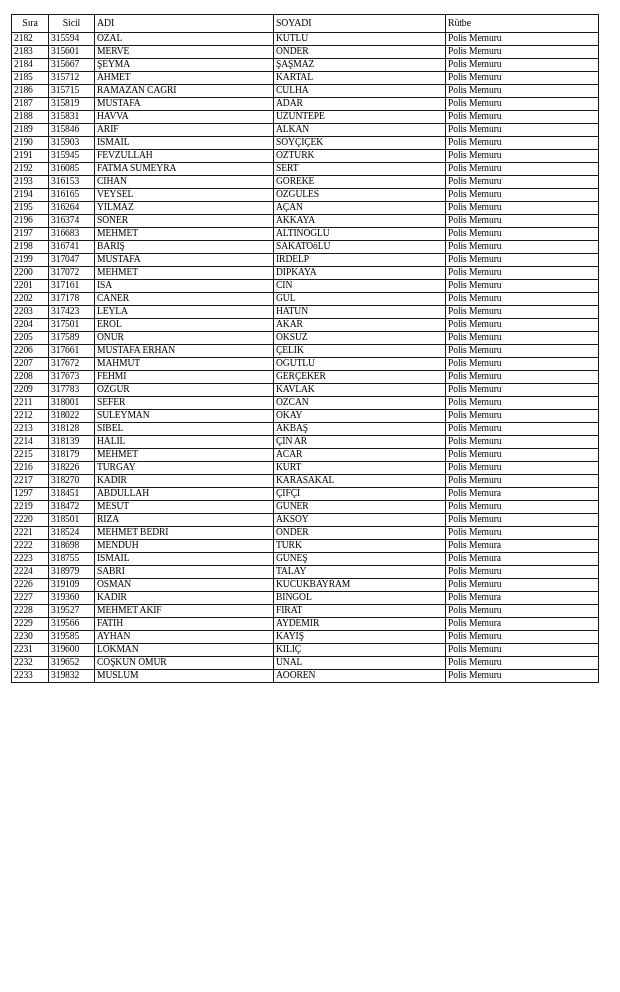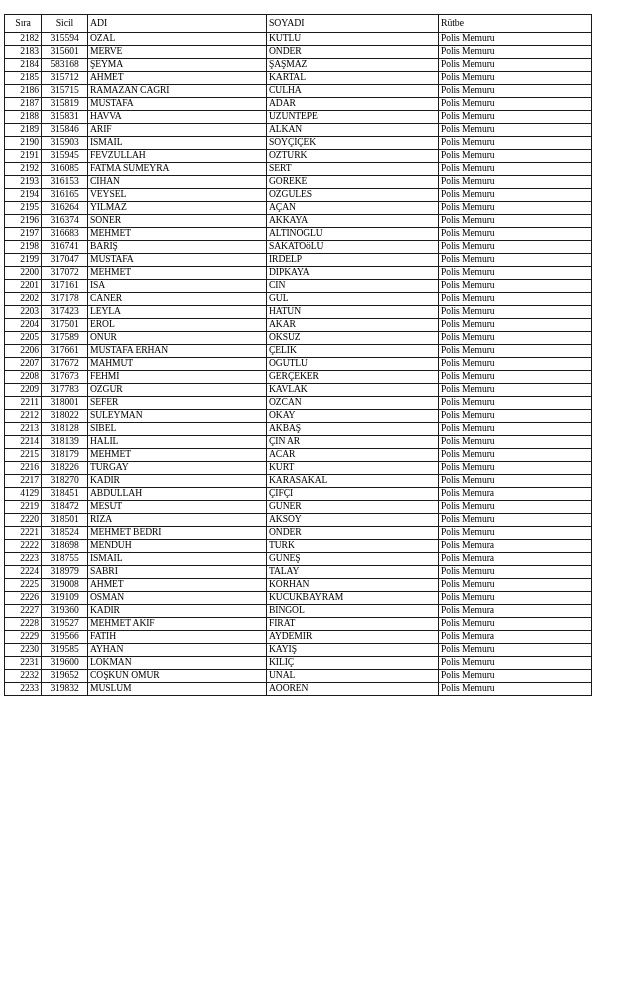--- a/index.html
+++ b/index.html
@@ -16,21 +16,21 @@
     overflow: hidden;
   }
   #page {
     position: relative;
     width: 620px;
     height: 992px;
     background: #ffffff;
   }
   #roster-table {
     position: absolute;
-    left: 4px;
+    left: 11px;
     top: 14px;
     width: 587px;
     border-collapse: collapse;
     table-layout: fixed;
     font-size: 9.6px;
     line-height: 1.05;
   }
   #roster-table col.c-sira   { width: 37px; }
   #roster-table col.c-sicil  { width: 46px; }
   #roster-table col.c-adi    { width: 179px; }
@@ -54,25 +54,25 @@
     font-size: 9.8px;
   }
   #roster-table thead th.th-sira,
   #roster-table thead th.th-sicil {
     text-align: center;
   }
   #roster-table tbody td {
     height: 11px;
   }
   #roster-table tbody td.cell-sira {
-    text-align: right;
+    text-align: left;
     padding-left: 2px;
   }
   #roster-table tbody td.cell-sicil {
-    text-align: center;
+    text-align: left;
   }
   
   tr.h-sm td { height: 11px; }
   tr.h-md td { height: 14px; }
   tr.h-lg td { height: 17px; }
   tr.h-xl td { height: 21px; }
   
   tr.sira-low td.cell-sira { vertical-align: bottom; padding-bottom: 1px; }
 </style>
 </head>
@@ -107,21 +107,21 @@
         </tr>
         <tr class="h-md">
           <td class="cell-sira">2183</td>
           <td class="cell-sicil">315601</td>
           <td class="cell-adi">MERVE</td>
           <td class="cell-soyadi">ONDER</td>
           <td class="cell-rutbe">Polis Memuru</td>
         </tr>
         <tr class="h-lg">
           <td class="cell-sira">2184</td>
-          <td class="cell-sicil">583168</td>
+          <td class="cell-sicil">315667</td>
           <td class="cell-adi">ŞEYMA</td>
           <td class="cell-soyadi">ŞAŞMAZ</td>
           <td class="cell-rutbe">Polis Memuru</td>
         </tr>
         <tr class="h-sm">
           <td class="cell-sira">2185</td>
           <td class="cell-sicil">315712</td>
           <td class="cell-adi">AHMET</td>
           <td class="cell-soyadi">KARTAL</td>
           <td class="cell-rutbe">Polis Memuru</td>
@@ -337,21 +337,21 @@
           <td class="cell-rutbe">Polis Memuru</td>
         </tr>
         <tr class="h-sm">
           <td class="cell-sira">2217</td>
           <td class="cell-sicil">318270</td>
           <td class="cell-adi">KADIR</td>
           <td class="cell-soyadi">KARASAKAL</td>
           <td class="cell-rutbe">Polis Memuru</td>
         </tr>
         <tr class="h-lg">
-          <td class="cell-sira">4129</td>
+          <td class="cell-sira">1297</td>
           <td class="cell-sicil">318451</td>
           <td class="cell-adi">ABDULLAH</td>
           <td class="cell-soyadi">ÇIFÇI</td>
           <td class="cell-rutbe">Polis Memura</td>
         </tr>
         <tr class="h-md">
           <td class="cell-sira">2219</td>
           <td class="cell-sicil">318472</td>
           <td class="cell-adi">MESUT</td>
           <td class="cell-soyadi">GUNER</td>
@@ -385,27 +385,20 @@
           <td class="cell-soyadi">GUNEŞ</td>
           <td class="cell-rutbe">Polis Memura</td>
         </tr>
         <tr class="h-md">
           <td class="cell-sira">2224</td>
           <td class="cell-sicil">318979</td>
           <td class="cell-adi">SABRI</td>
           <td class="cell-soyadi">TALAY</td>
           <td class="cell-rutbe">Polis Memuru</td>
         </tr>
-        <tr class="h-md">
-          <td class="cell-sira">2225</td>
-          <td class="cell-sicil">319008</td>
-          <td class="cell-adi">AHMET</td>
-          <td class="cell-soyadi">KORHAN</td>
-          <td class="cell-rutbe">Polis Memuru</td>
-        </tr>
         <tr class="h-sm">
           <td class="cell-sira">2226</td>
           <td class="cell-sicil">319109</td>
           <td class="cell-adi">OSMAN</td>
           <td class="cell-soyadi">KUCUKBAYRAM</td>
           <td class="cell-rutbe">Polis Memuru</td>
         </tr>
         <tr class="h-md">
           <td class="cell-sira">2227</td>
           <td class="cell-sicil">319360</td>

